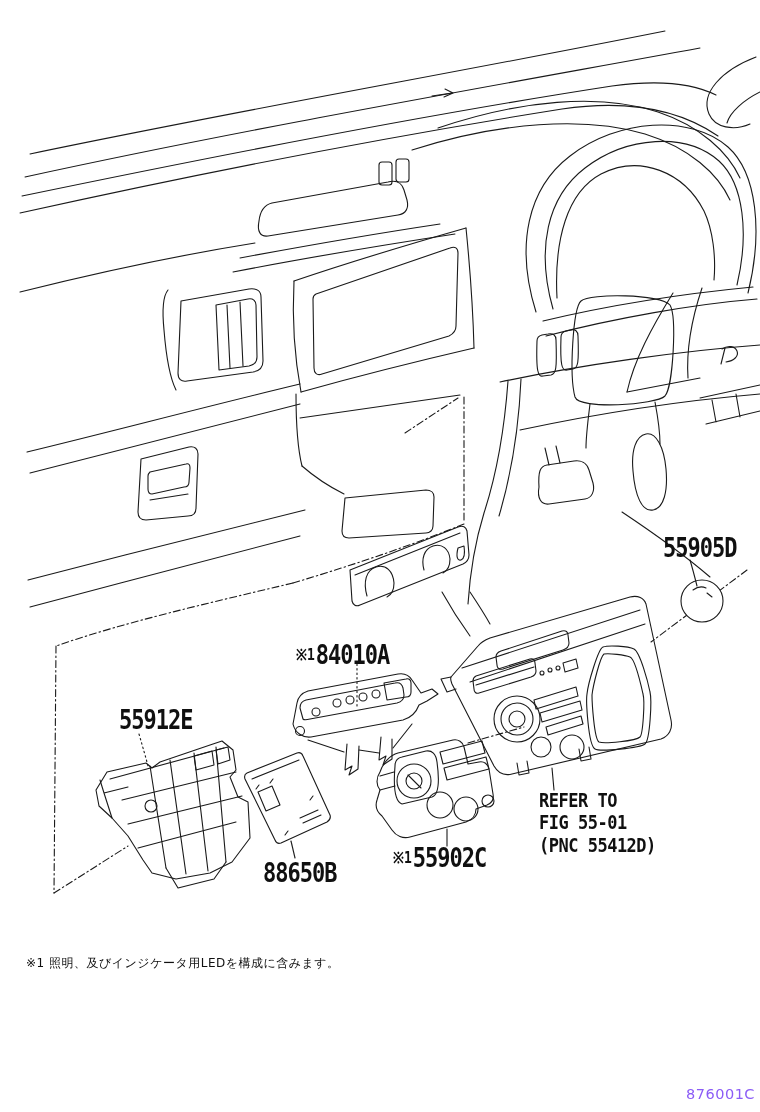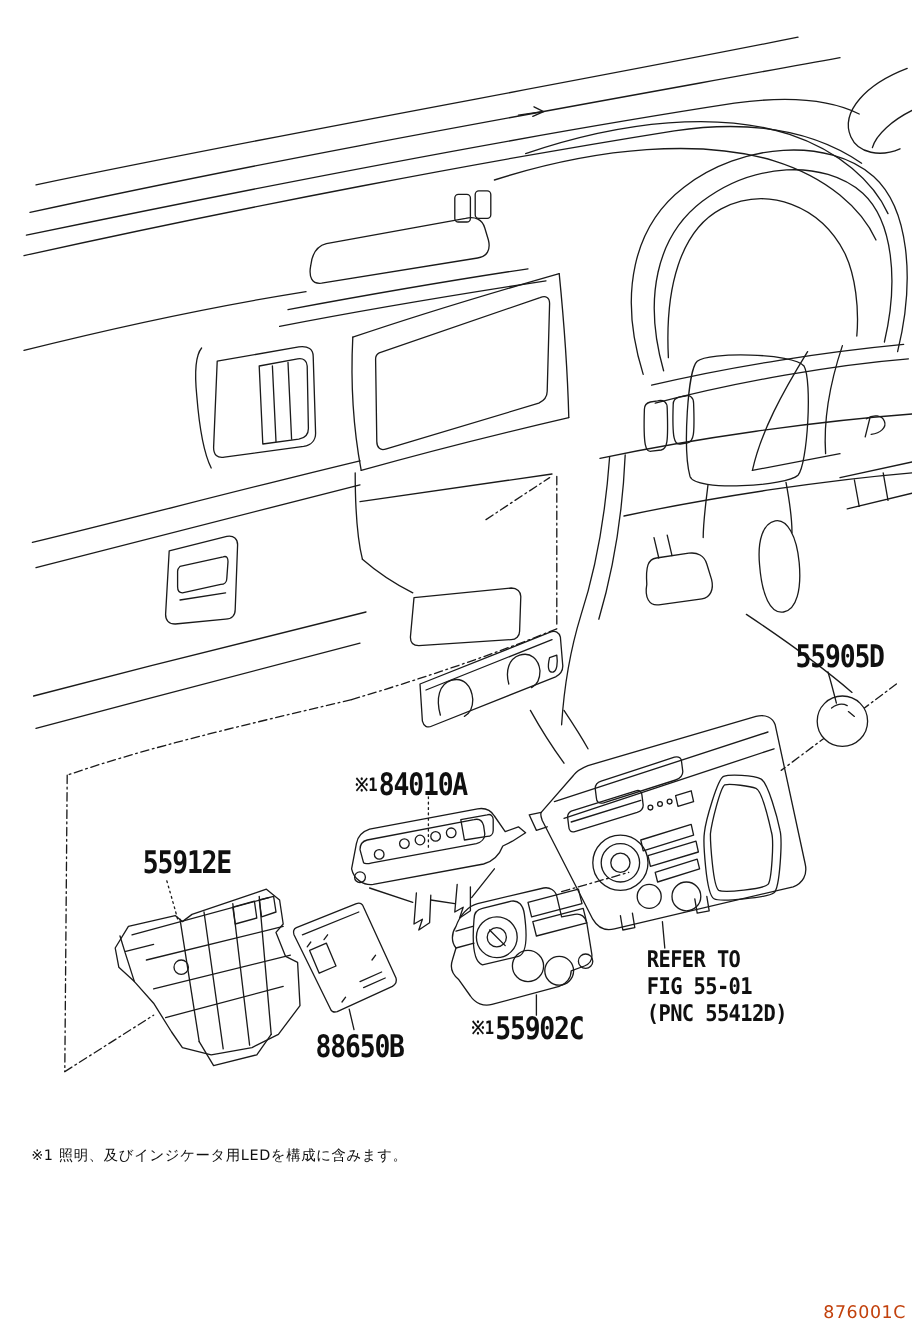--- a/index.html
+++ b/index.html
@@ -8,21 +8,21 @@
         font-family:"DejaVu Sans",sans-serif;color:#111;}
   .art{position:absolute;left:0;top:0;}
   .callout{position:absolute;font-family:"DejaVu Sans Mono",monospace;font-weight:bold;
            font-size:22px;letter-spacing:-1px;white-space:nowrap;color:#101010;
            transform:scaleY(1.18);transform-origin:left top;cursor:pointer;}
   .callout .prefix{font-size:13px;letter-spacing:0;font-weight:bold;vertical-align:3px;margin-right:1px;}
   .refer{position:absolute;font-family:"DejaVu Sans Mono",monospace;font-weight:bold;
          font-size:17px;letter-spacing:-0.5px;line-height:20px;color:#101010;
          transform:scaleY(1.12);transform-origin:left top;cursor:pointer;}
   .footnote{position:absolute;left:26px;top:955px;font-size:12px;letter-spacing:.5px;color:#101010;}
-  .figcode{position:absolute;right:5px;top:1086px;font-size:14.5px;letter-spacing:.5px;color:#c2410c;}
+  .figcode{position:absolute;right:5px;top:1086px;font-size:14.5px;letter-spacing:.5px;color:#8b5cf6;}
 </style>
 </head>
 <body>
 
 <div class="page">
 
   <svg class="art" width="760" height="1112" viewBox="0 0 760 1112">
     <g fill="none" stroke="#1a1a1a" stroke-width="1.1" stroke-linecap="round" stroke-linejoin="round">
 
       <g>

